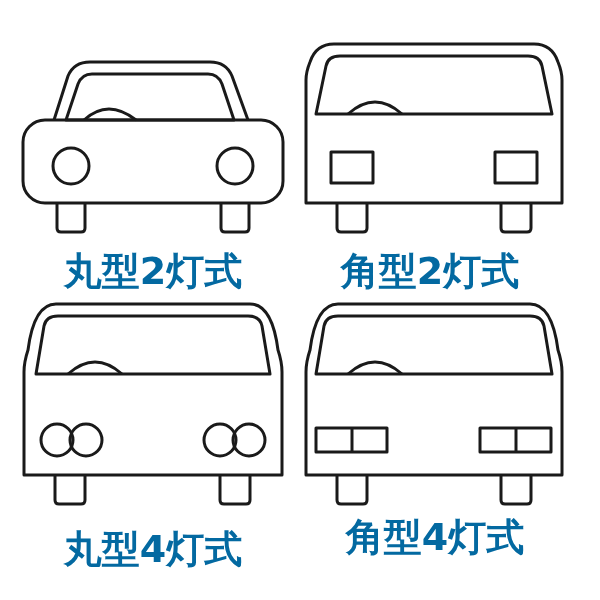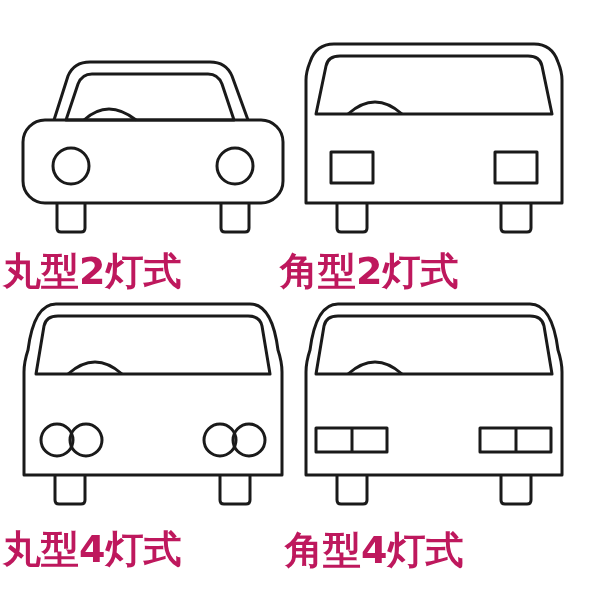--- a/index.html
+++ b/index.html
@@ -1,18 +1,18 @@
 <!DOCTYPE html>
 <html><head>
 <meta charset="utf-8">
 <style>
   html, body { margin:0; padding:0; background:#ffffff; }
   body { width:600px; height:600px; position:relative; overflow:hidden; font-family:"DejaVu Sans", sans-serif; }
   svg.canvas { position:absolute; left:0; top:0; }
-  .label { position:absolute; font-family:"DejaVu Sans", sans-serif; font-weight:bold; font-size:38px; color:#be185d; letter-spacing:0px; width:300px; white-space:nowrap; }
+  .label { position:absolute; font-family:"DejaVu Sans", sans-serif; font-weight:bold; font-size:38px; color:#0369a1; letter-spacing:0px; text-align:center; width:300px; white-space:nowrap; }
 </style>
 </head>
 <body>
 
 <svg class="canvas" width="600" height="600" viewBox="0 0 600 600" fill="none" stroke="#1a1a1a" stroke-width="3" stroke-linejoin="round">
 
   <g>
     <path d="M54,120 L68,76 Q74,62 90,62 L210,62 Q226,62 232,76 L248,120"></path>
     <path d="M66,120 L78,84 Q82,74 92,74 L208,74 Q218,74 222,84 L234,120 Z"></path>
     <path d="M84,120 Q108,98 136,120"></path>
@@ -54,13 +54,13 @@
     <rect x="480" y="428" width="71" height="24"></rect>
     <line x1="516" y1="428" x2="516" y2="452"></line>
     <path d="M337,475 L337,500 Q337,504 341,504 L363,504 Q367,504 367,500 L367,475"></path>
     <path d="M501,475 L501,500 Q501,504 505,504 L527,504 Q531,504 531,500 L531,475"></path>
   </g>
 </svg>
 
 <div class="label" style="left:3px; top:246px;">丸型2灯式</div>
 <div class="label" style="left:280px; top:246px;">角型2灯式</div>
 <div class="label" style="left:3px; top:524px;">丸型4灯式</div>
-<div class="label" style="left:285px; top:512px;margin-top:13px;">角型4灯式</div>
+<div class="label" style="left:285px; top:512px;">角型4灯式</div>
 
 </body></html>

